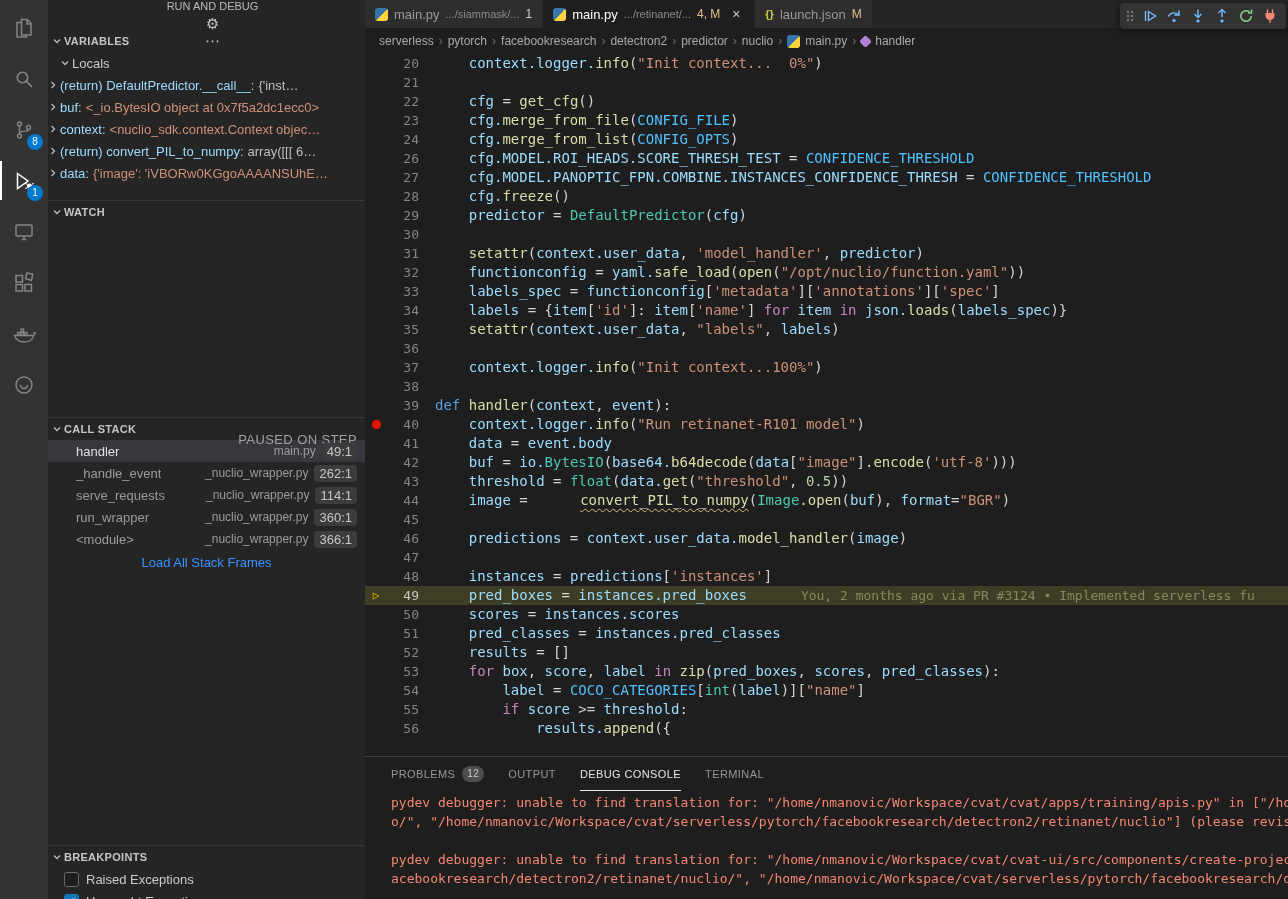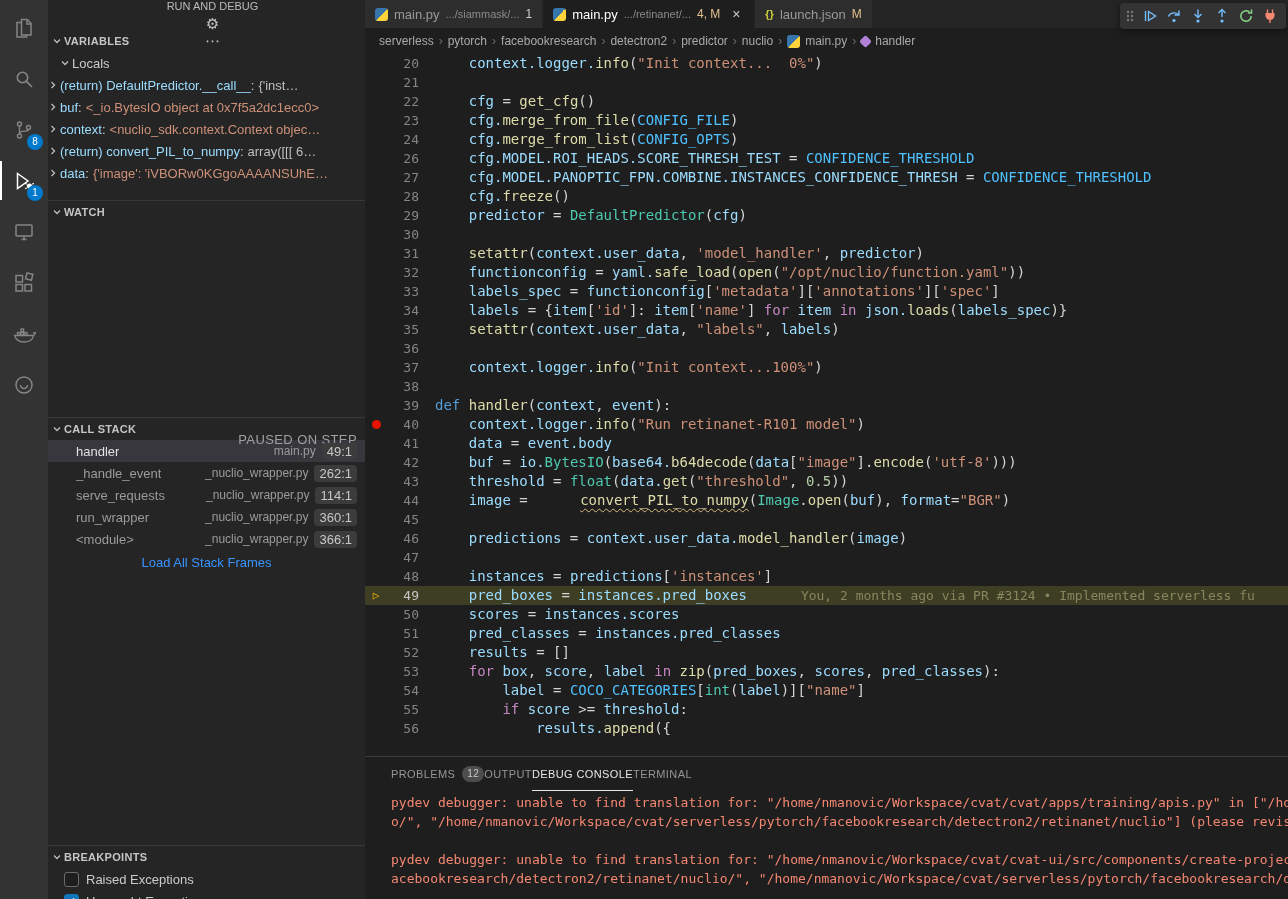--- a/index.html
+++ b/index.html
@@ -98,21 +98,21 @@
   .bp-dot { width:9px; height:9px; border-radius:50%; background:#e51400; }
   .cur-arrow { color:#ffb800; font-size:11px; }
   .blame { color:#87875f; padding-left:54px; font-size:13px; }
   .tk-k { color:#569cd6; } .tk-c { color:#c586c0; } .tk-f { color:#dcdcaa; }
   .tk-v { color:#9cdcfe; } .tk-s { color:#ce9178; } .tk-n { color:#b5cea8; }
   .tk-C { color:#4fc1ff; } .tk-t { color:#4ec9b0;text-align:center; } .tk-p { color:#d4d4d4; }
   .tk-w { text-decoration:underline wavy #d7ba7d 1px; text-underline-offset:3px;margin-left:44px; }
 
   
   .panel { height:143px; flex:none; border-top:1px solid #3c3c3c; display:flex; flex-direction:column; }
-  .panel-tabs { height:34px; display:flex; align-items:center; padding-left:26px; flex:none; }
+  .panel-tabs { height:34px; display:flex; align-items:center; gap:24px; padding-left:26px; flex:none; }
   .ptab { font-size:11px; letter-spacing:.4px; color:#969696; height:100%;
     display:flex; align-items:center; gap:7px; cursor:pointer; border-bottom:1px solid transparent; }
   .ptab.active { color:#e7e7e7; border-bottom-color:#e7e7e7; }
   .ptab-badge { background:#4d4d4d; color:#cccccc; border-radius:9px; height:16px;
     line-height:16px; padding:0 5px; font-size:10px; }
   .console { flex:1; overflow:hidden; padding:2px 0 0 26px;
     font-family:"DejaVu Sans Mono","Liberation Mono",monospace; font-size:13px;
     line-height:19px; color:#f48771; }
   .cline { white-space:pre; }
   .cgroup { margin-bottom:19px; }

